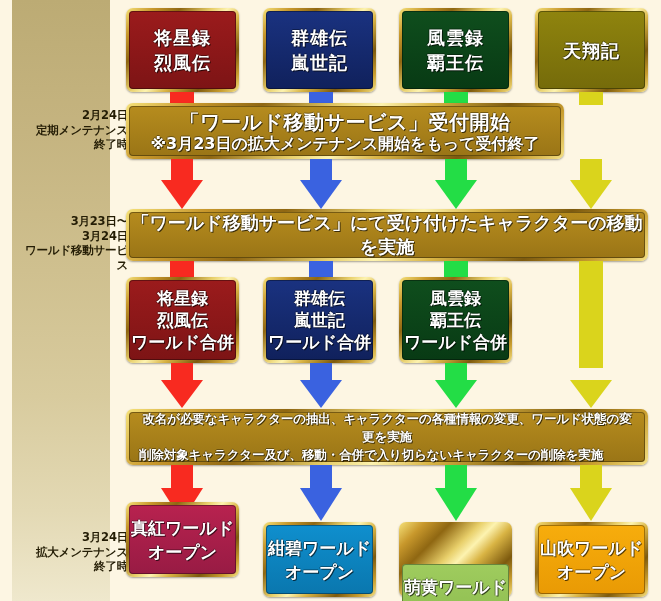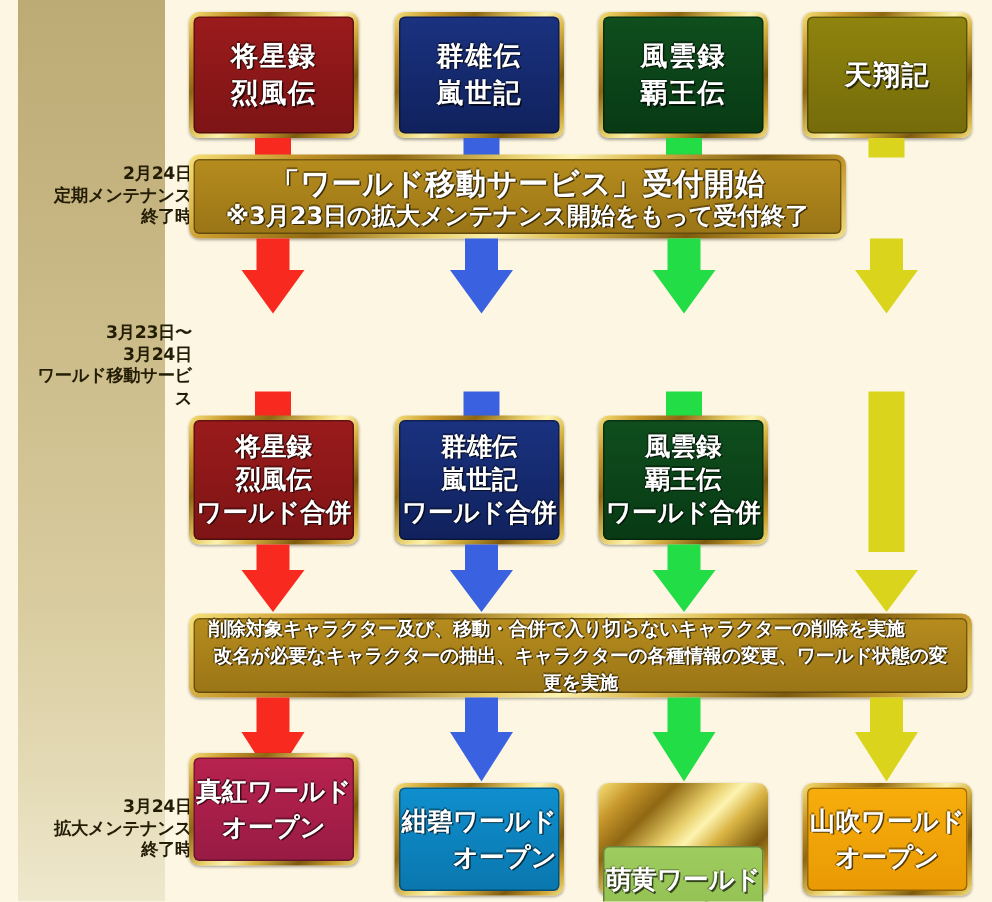--- a/index.html
+++ b/index.html
@@ -121,20 +121,25 @@
   </div>
   <div class="arrow" style="left:435px;top:159px;width:42px;height:50px;">
     <div class="stem" style="left:10px;top:0;width:22px;height:22px;background:#23dd46;"></div>
     <div class="head" style="left:0;top:21px;border-top:29px solid #23dd46;"></div>
   </div>
   <div class="arrow" style="left:570px;top:159px;width:42px;height:50px;">
     <div class="stem" style="left:10px;top:0;width:22px;height:22px;background:#dad41c;"></div>
     <div class="head" style="left:0;top:21px;border-top:29px solid #dad41c;"></div>
   </div>
 
+  <div class="gbox" style="left:126px;top:209px;width:522px;height:52px;">
+    <div class="inner" style="background:linear-gradient(180deg,#b68c1e,#9a7516);">
+      <div class="ttl t-band">「ワールド移動サービス」にて受け付けたキャラクターの移動を実施</div>
+    </div>
+  </div>
 
   <div class="stem" style="left:170px;top:261px;width:24px;height:18px;background:#f82a20;"></div>
   <div class="stem" style="left:309px;top:261px;width:24px;height:18px;background:#3a62e0;"></div>
   <div class="stem" style="left:444px;top:261px;width:24px;height:18px;background:#23dd46;"></div>
 
   <div class="stem" style="left:579px;top:261px;width:24px;height:107px;background:#dad41c;"></div>
 
   <div class="gbox" style="left:126px;top:277px;width:113px;height:86px;">
     <div class="inner" style="background:linear-gradient(180deg,#9b1b1c,#7d1415);">
       <div class="ttl t-merge">将星録
@@ -168,22 +173,22 @@
   <div class="arrow" style="left:435px;top:363px;width:42px;height:46px;">
     <div class="stem" style="left:10px;top:0;width:22px;height:18px;background:#23dd46;"></div>
     <div class="head" style="left:0;top:17px;border-top:28px solid #23dd46;"></div>
   </div>
   <div class="arrow" style="left:570px;top:363px;width:42px;height:46px;">
     <div class="head" style="left:0;top:17px;border-top:28px solid #dad41c;"></div>
   </div>
 
   <div class="gbox" style="left:126px;top:409px;width:522px;height:56px;">
     <div class="inner" style="background:linear-gradient(180deg,#b68c1e,#9a7516);flex-direction:column;align-items:flex-start;padding:0 10px;justify-content:center;">
+      <div class="ttl t-note">改名が必要なキャラクターの抽出、キャラクターの各種情報の変更、ワールド状態の変更を実施</div>
       <div class="ttl t-note">削除対象キャラクター及び、移動・合併で入り切らないキャラクターの削除を実施</div>
-      <div class="ttl t-note">改名が必要なキャラクターの抽出、キャラクターの各種情報の変更、ワールド状態の変更を実施</div>
     </div>
   </div>
 
   <div class="arrow" style="left:161px;top:465px;width:42px;height:57px;">
     <div class="stem" style="left:10px;top:0;width:22px;height:24px;background:#f82a20;"></div>
     <div class="head" style="left:0;top:23px;border-top:33px solid #f82a20;"></div>
   </div>
   <div class="arrow" style="left:300px;top:465px;width:42px;height:57px;">
     <div class="stem" style="left:10px;top:0;width:22px;height:24px;background:#3a62e0;"></div>
     <div class="head" style="left:0;top:23px;border-top:33px solid #3a62e0;"></div>
@@ -197,21 +202,21 @@
     <div class="head" style="left:0;top:23px;border-top:33px solid #dad41c;"></div>
   </div>
 
   <div class="gbox" style="left:126px;top:502px;width:113px;height:75px;">
     <div class="inner" style="background:linear-gradient(180deg,#b8224f,#981b44);">
       <div class="ttl t-open">真紅ワールド
 オープン</div>
       </div>
   </div>
   <div class="gbox" style="left:263px;top:522px;width:113px;height:75px;">
-    <div class="inner" style="background:linear-gradient(180deg,#0f8fce,#0a77ae);text-align:right;">
+    <div class="inner" style="background:linear-gradient(180deg,#0f8fce,#0a77ae);">
       <div class="ttl t-open">紺碧ワールド
 オープン</div>
       </div>
   </div>
   <div class="gbox" style="left:399px;top:522px;width:113px;height:75px;">
     <div class="inner" style="background:linear-gradient(180deg,#9fcc5e,#8bba4e);margin-top:39px;">
       <div class="ttl t-open">萌黄ワールド
 オープン</div>
       </div>
   </div>

